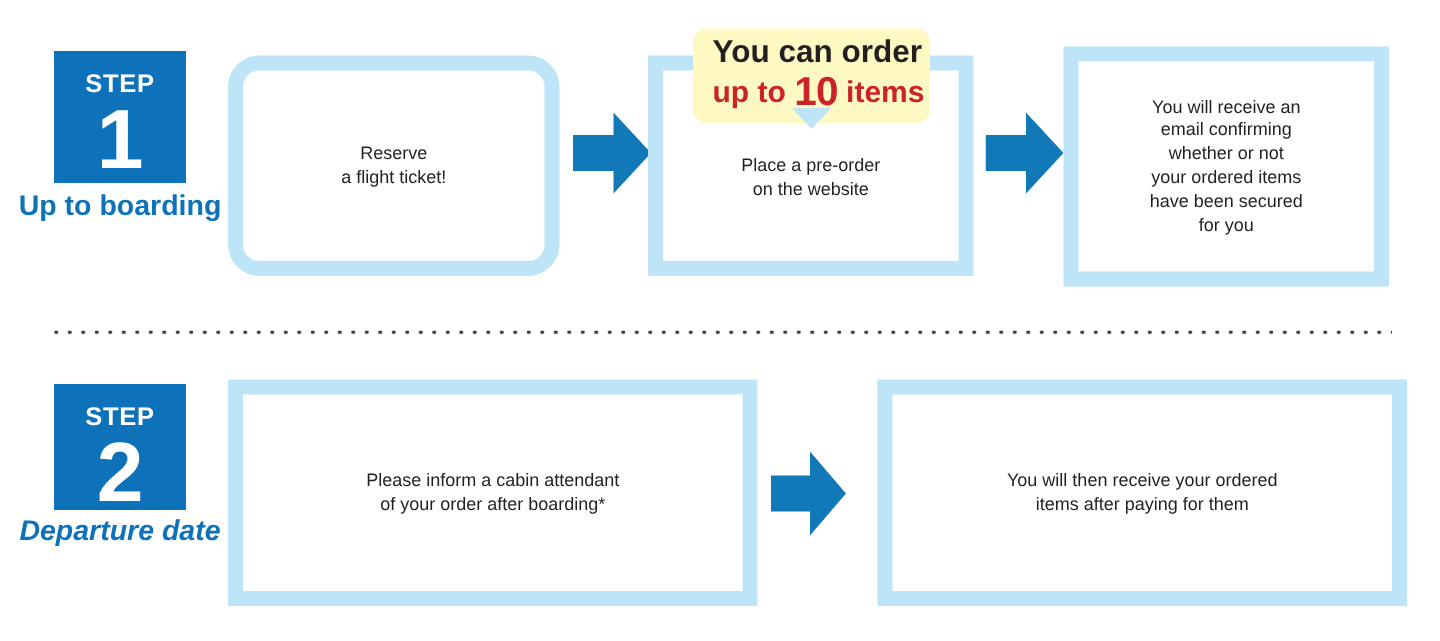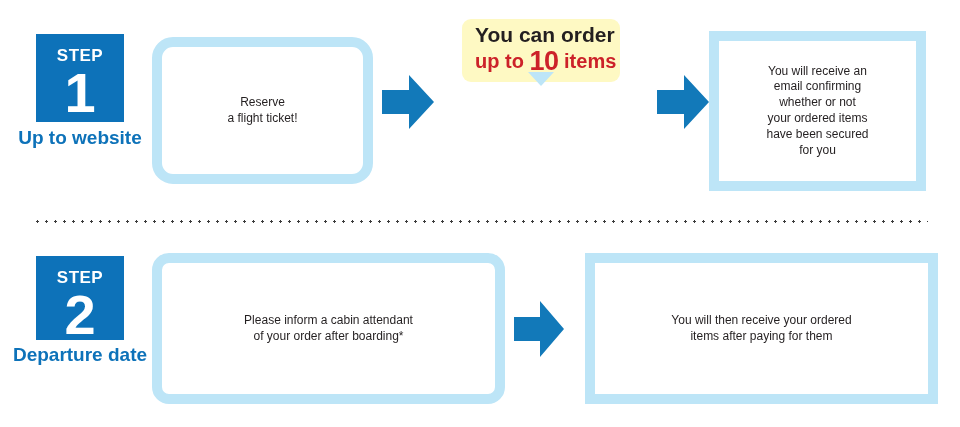--- a/index.html
+++ b/index.html
@@ -135,34 +135,38 @@
 <div class="canvas">
 
   <div class="step-group">
 
     <div class="step-badge" style="left:36px; top:34px; width:88px; height:88px;">
       <span class="step-word">STEP</span>
       <span class="step-num">1</span>
     </div>
 
     <div class="step-caption" style="left:10px; top:127px;">Up to
-website</div>
+boarding</div>
   </div>
 
   <div class="flow-box" style="left:152px; top:37px; width:221px; height:147px;border-radius:21px;">
     <span class="box-text">Reserve
 a flight ticket!</span>
   </div>
 
   <div class="arrow" style="left:382px; top:74px; width:52px; height:56px;">
     <svg width="52" height="56" viewBox="0 0 52 56" xmlns="http://www.w3.org/2000/svg">
       <polygon points="0,16 27,16 27,1 52,28 27,55 27,40 0,40" fill="#1279b9"></polygon>
     </svg>
   </div>
 
+  <div class="flow-box" style="left:432px; top:37px; width:217px; height:147px;">
+    <span class="box-text" style="position:relative; top:8px;">Place a pre-order
+on the website</span>
+  </div>
 
   <div class="callout" style="left:462px; top:19px; width:158px;">
     <span class="line1">You can order</span>
     <span class="line2"><span>up to </span><span class="big">10</span><span> items</span></span>
   </div>
   <div class="callout-tail" style="left:528px; top:72px;"></div>
 
   <div class="arrow" style="left:657px; top:74px; width:52px; height:56px;">
     <svg width="52" height="56" viewBox="0 0 52 56" xmlns="http://www.w3.org/2000/svg">
       <polygon points="0,16 27,16 27,1 52,28 27,55 27,40 0,40" fill="#1279b9"></polygon>
@@ -180,25 +184,25 @@
 
   <div class="divider" style="left:33px; top:220px; width:895px;"></div>
 
   <div class="step-group">
 
     <div class="step-badge" style="left:36px; top:256px; width:88px; height:84px;">
       <span class="step-word">STEP</span>
       <span class="step-num">2</span>
     </div>
 
-    <div class="step-caption" style="left:10px; top:344px;">Departure
+    <div class="step-caption" style="left:10px; top:344px;font-style:italic;">Departure
 date</div>
   </div>
 
-  <div class="flow-box" style="left:152px; top:253px; width:353px; height:151px;border-radius:17px;">
+  <div class="flow-box" style="left:152px; top:253px; width:353px; height:151px;">
     <span class="box-text">Please inform a cabin attendant
 of your order after boarding*</span>
   </div>
 
   <div class="arrow" style="left:514px; top:300px; width:50px; height:58px;">
     <svg width="50" height="58" viewBox="0 0 50 58" xmlns="http://www.w3.org/2000/svg">
       <polygon points="0,17 26,17 26,1 50,29 26,57 26,41 0,41" fill="#1279b9"></polygon>
     </svg>
   </div>
 

